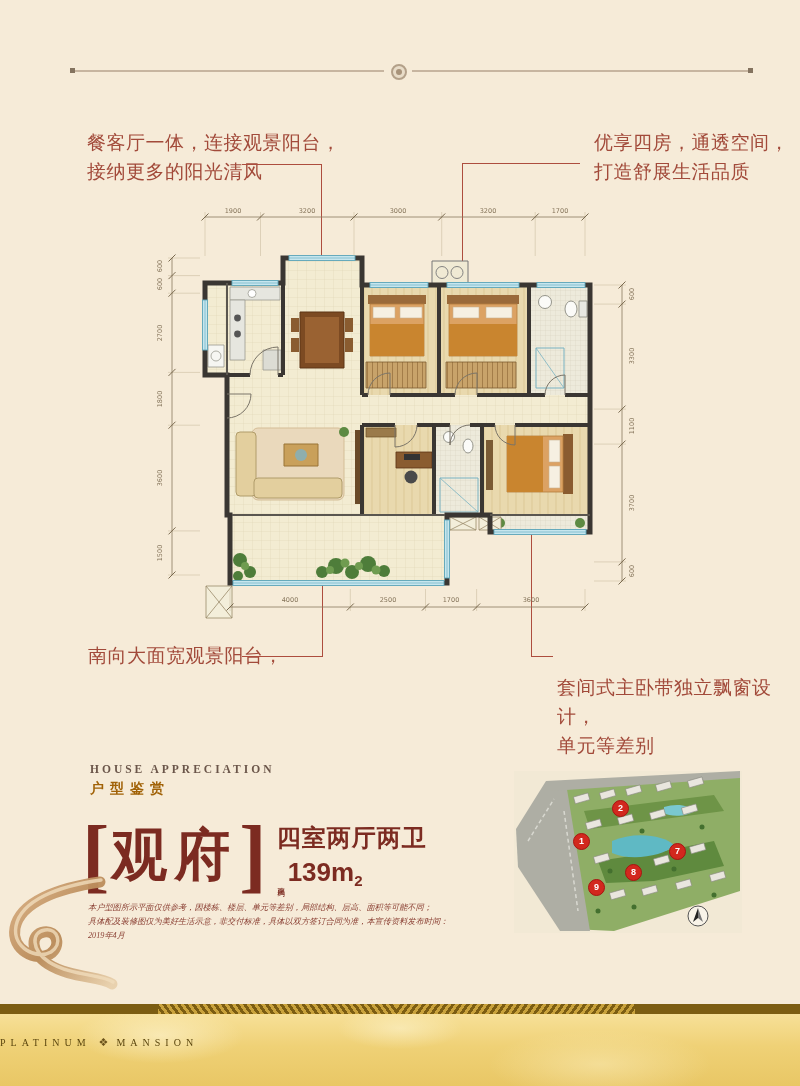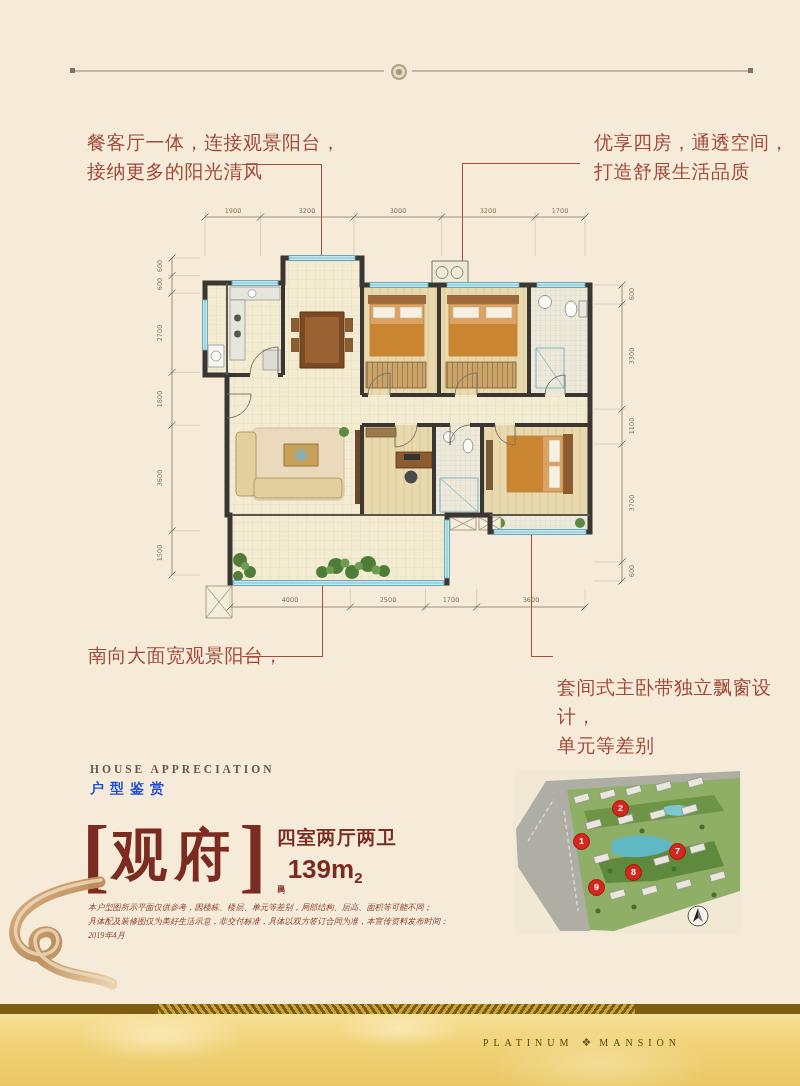--- a/index.html
+++ b/index.html
@@ -17,27 +17,27 @@
   .cline{position:absolute;background:#ad4d3e}
   .cdot{position:absolute;width:6px;height:6px;border-radius:50%;background:#ad4d3e}
   
   .dim{position:absolute;font-size:6.5px;font-family:"DejaVu Sans",sans-serif;color:#85745a;
        width:40px;text-align:center}
   .dim.v{transform:rotate(-90deg)}
   
   .eyebrow-en{position:absolute;left:90px;top:763px;font-family:"Liberation Serif",serif;
               font-size:11.5px;letter-spacing:3px;color:#6b564a;font-weight:bold}
   .eyebrow-cn{position:absolute;left:90px;top:780px;font-size:14px;letter-spacing:6px;
-              color:#1d4ed8;font-weight:bold}
+              color:#a16207;font-weight:bold}
   .headline{position:absolute;left:82px;top:818px;display:flex;align-items:center;color:#7c2b21}
   .bracket{font-family:"Liberation Serif",serif;font-size:82px;line-height:74px;font-weight:bold}
   .unit-name{font-family:"Liberation Serif",serif;font-size:56px;line-height:70px;font-weight:bold;
              letter-spacing:7px;margin:0 2px}
   .headline-right{margin-left:10px}
-  .layout{font-size:19px;font-weight:bold;letter-spacing:1px}
+  .layout{font-size:24px;font-weight:bold;letter-spacing:1px}
   .area-row{display:flex;align-items:flex-end;margin-top:2px}
   .area-prefix{writing-mode:vertical-rl;font-size:7.5px;line-height:9px;letter-spacing:1px;
                margin-right:2px;padding-bottom:4px}
   .area-value{font-size:26px;font-weight:bold;line-height:32px}
   .area-exp{font-size:15px;font-weight:bold;line-height:14px;vertical-align:top}
   .disclaimer{position:absolute;left:88px;top:901px;width:370px;font-family:"Liberation Serif",serif;
               font-style:italic;font-size:8.2px;line-height:14px;color:#8b4034}
   
   .marker{position:absolute;width:15px;height:15px;border-radius:50%;background:#d2281e;
           border:1px solid #a81410;color:#fff;font-size:9px;font-weight:bold;text-align:center;
@@ -47,21 +47,21 @@
   .footer-pat-l{position:absolute;left:158px;top:0;width:238px;height:10px;
      background:repeating-linear-gradient(55deg,#c9a23c 0 3px,#7c5d12 3px 6px)}
   .footer-pat-r{position:absolute;left:396px;top:0;width:239px;height:10px;
      background:repeating-linear-gradient(-55deg,#c9a23c 0 3px,#7c5d12 3px 6px)}
   .footer-band{position:absolute;left:0;top:1014px;width:800px;height:72px;
      background:
        radial-gradient(120px 40px at 20% 30%,rgba(255,248,220,.55),rgba(255,248,220,0) 70%),
        radial-gradient(160px 50px at 75% 70%,rgba(255,246,210,.4),rgba(255,246,210,0) 70%),
        radial-gradient(90px 30px at 50% 20%,rgba(255,250,225,.45),rgba(255,250,225,0) 70%),
        linear-gradient(180deg,#f7e098 0%,#efd176 45%,#e9c765 100%)}
-  .brand{position:absolute;left:0;top:1036px;width:681px;text-align:right;
+  .brand{position:absolute;left:0;top:1036px;width:681px;text-align:left;
          font-family:"Liberation Serif",serif;font-size:10px;letter-spacing:5px;color:#5c470f}
   .brand .emblem{font-size:11px;margin:0 8px;color:#6b521a;letter-spacing:0}
 </style>
 </head>
 <body>
 
 <div class="orn-line" style="left:72px;width:312px"></div>
 <div class="orn-line" style="left:412px;width:338px"></div>
 <div class="orn-sq" style="left:70px"></div>
 <div class="orn-sq" style="left:748px"></div>

